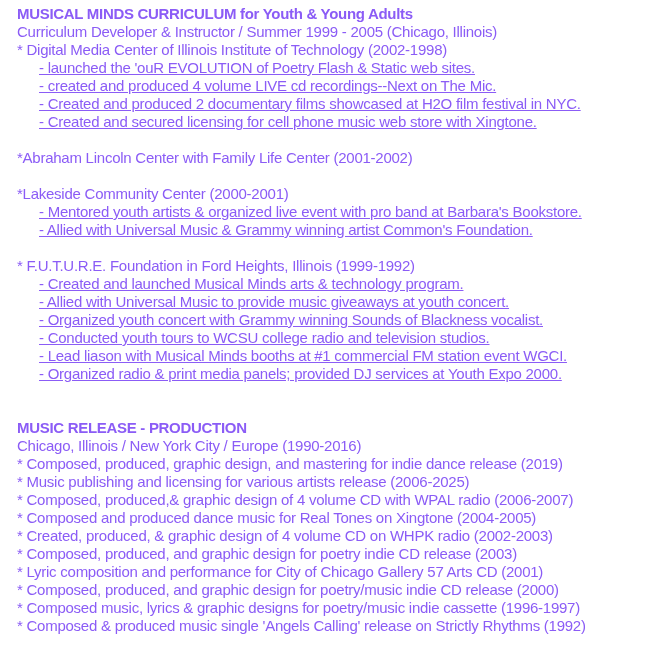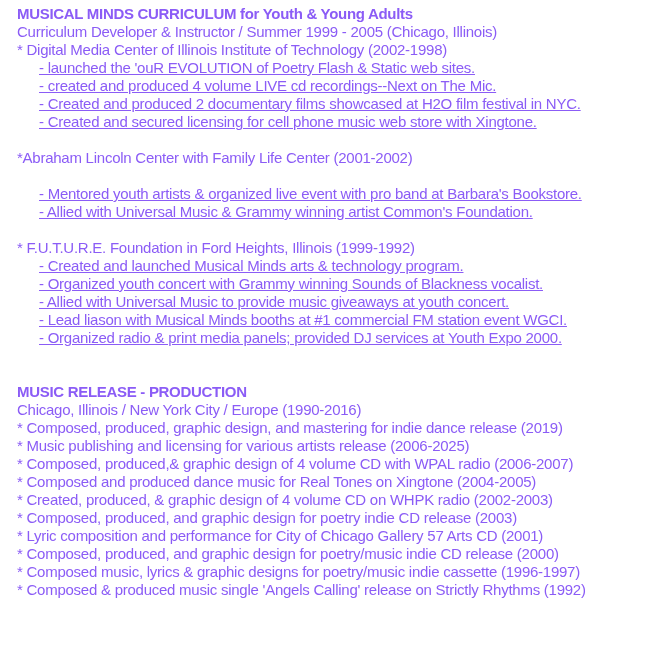--- a/index.html
+++ b/index.html
@@ -49,30 +49,32 @@
       <div class="line sub">- Created and secured licensing for cell phone music web store with Xingtone.</div>
     </div>
     <div class="blank"></div>
 
     <div>
       <div class="line">*Abraham Lincoln Center with Family Life Center (2001-2002)</div>
     </div>
     <div class="blank"></div>
 
     <div>
+      <div class="line">*Lakeside Community Center (2000-2001)</div>
       <div class="line sub">- Mentored youth artists &amp; organized live event with pro band at Barbara's Bookstore.</div>
       <div class="line sub">- Allied with Universal Music &amp; Grammy winning artist Common's Foundation.</div>
     </div>
     <div class="blank"></div>
 
     <div>
       <div class="line">* F.U.T.U.R.E. Foundation in Ford Heights, Illinois (1999-1992)</div>
       <div class="line sub">- Created and launched Musical Minds arts &amp; technology program.</div>
+      <div class="line sub">- Allied with Universal Music to provide music giveaways at youth concert.</div>
       <div class="line sub">- Organized youth concert with Grammy winning Sounds of Blackness vocalist.</div>
-      <div class="line sub">- Allied with Universal Music to provide music giveaways at youth concert.</div>
+      <div class="line sub">- Conducted youth tours to WCSU college radio and television studios.</div>
       <div class="line sub">- Lead liason with Musical Minds booths at #1 commercial FM station event WGCI.</div>
       <div class="line sub">- Organized radio &amp; print media panels; provided DJ services at Youth Expo 2000.</div>
     </div>
   </div>
 
   <div class="blank2"></div>
 
   <div class="section">
     <div class="line heading">MUSIC RELEASE - PRODUCTION</div>
     <div class="line">Chicago, Illinois / New York City / Europe (1990-2016)</div>

